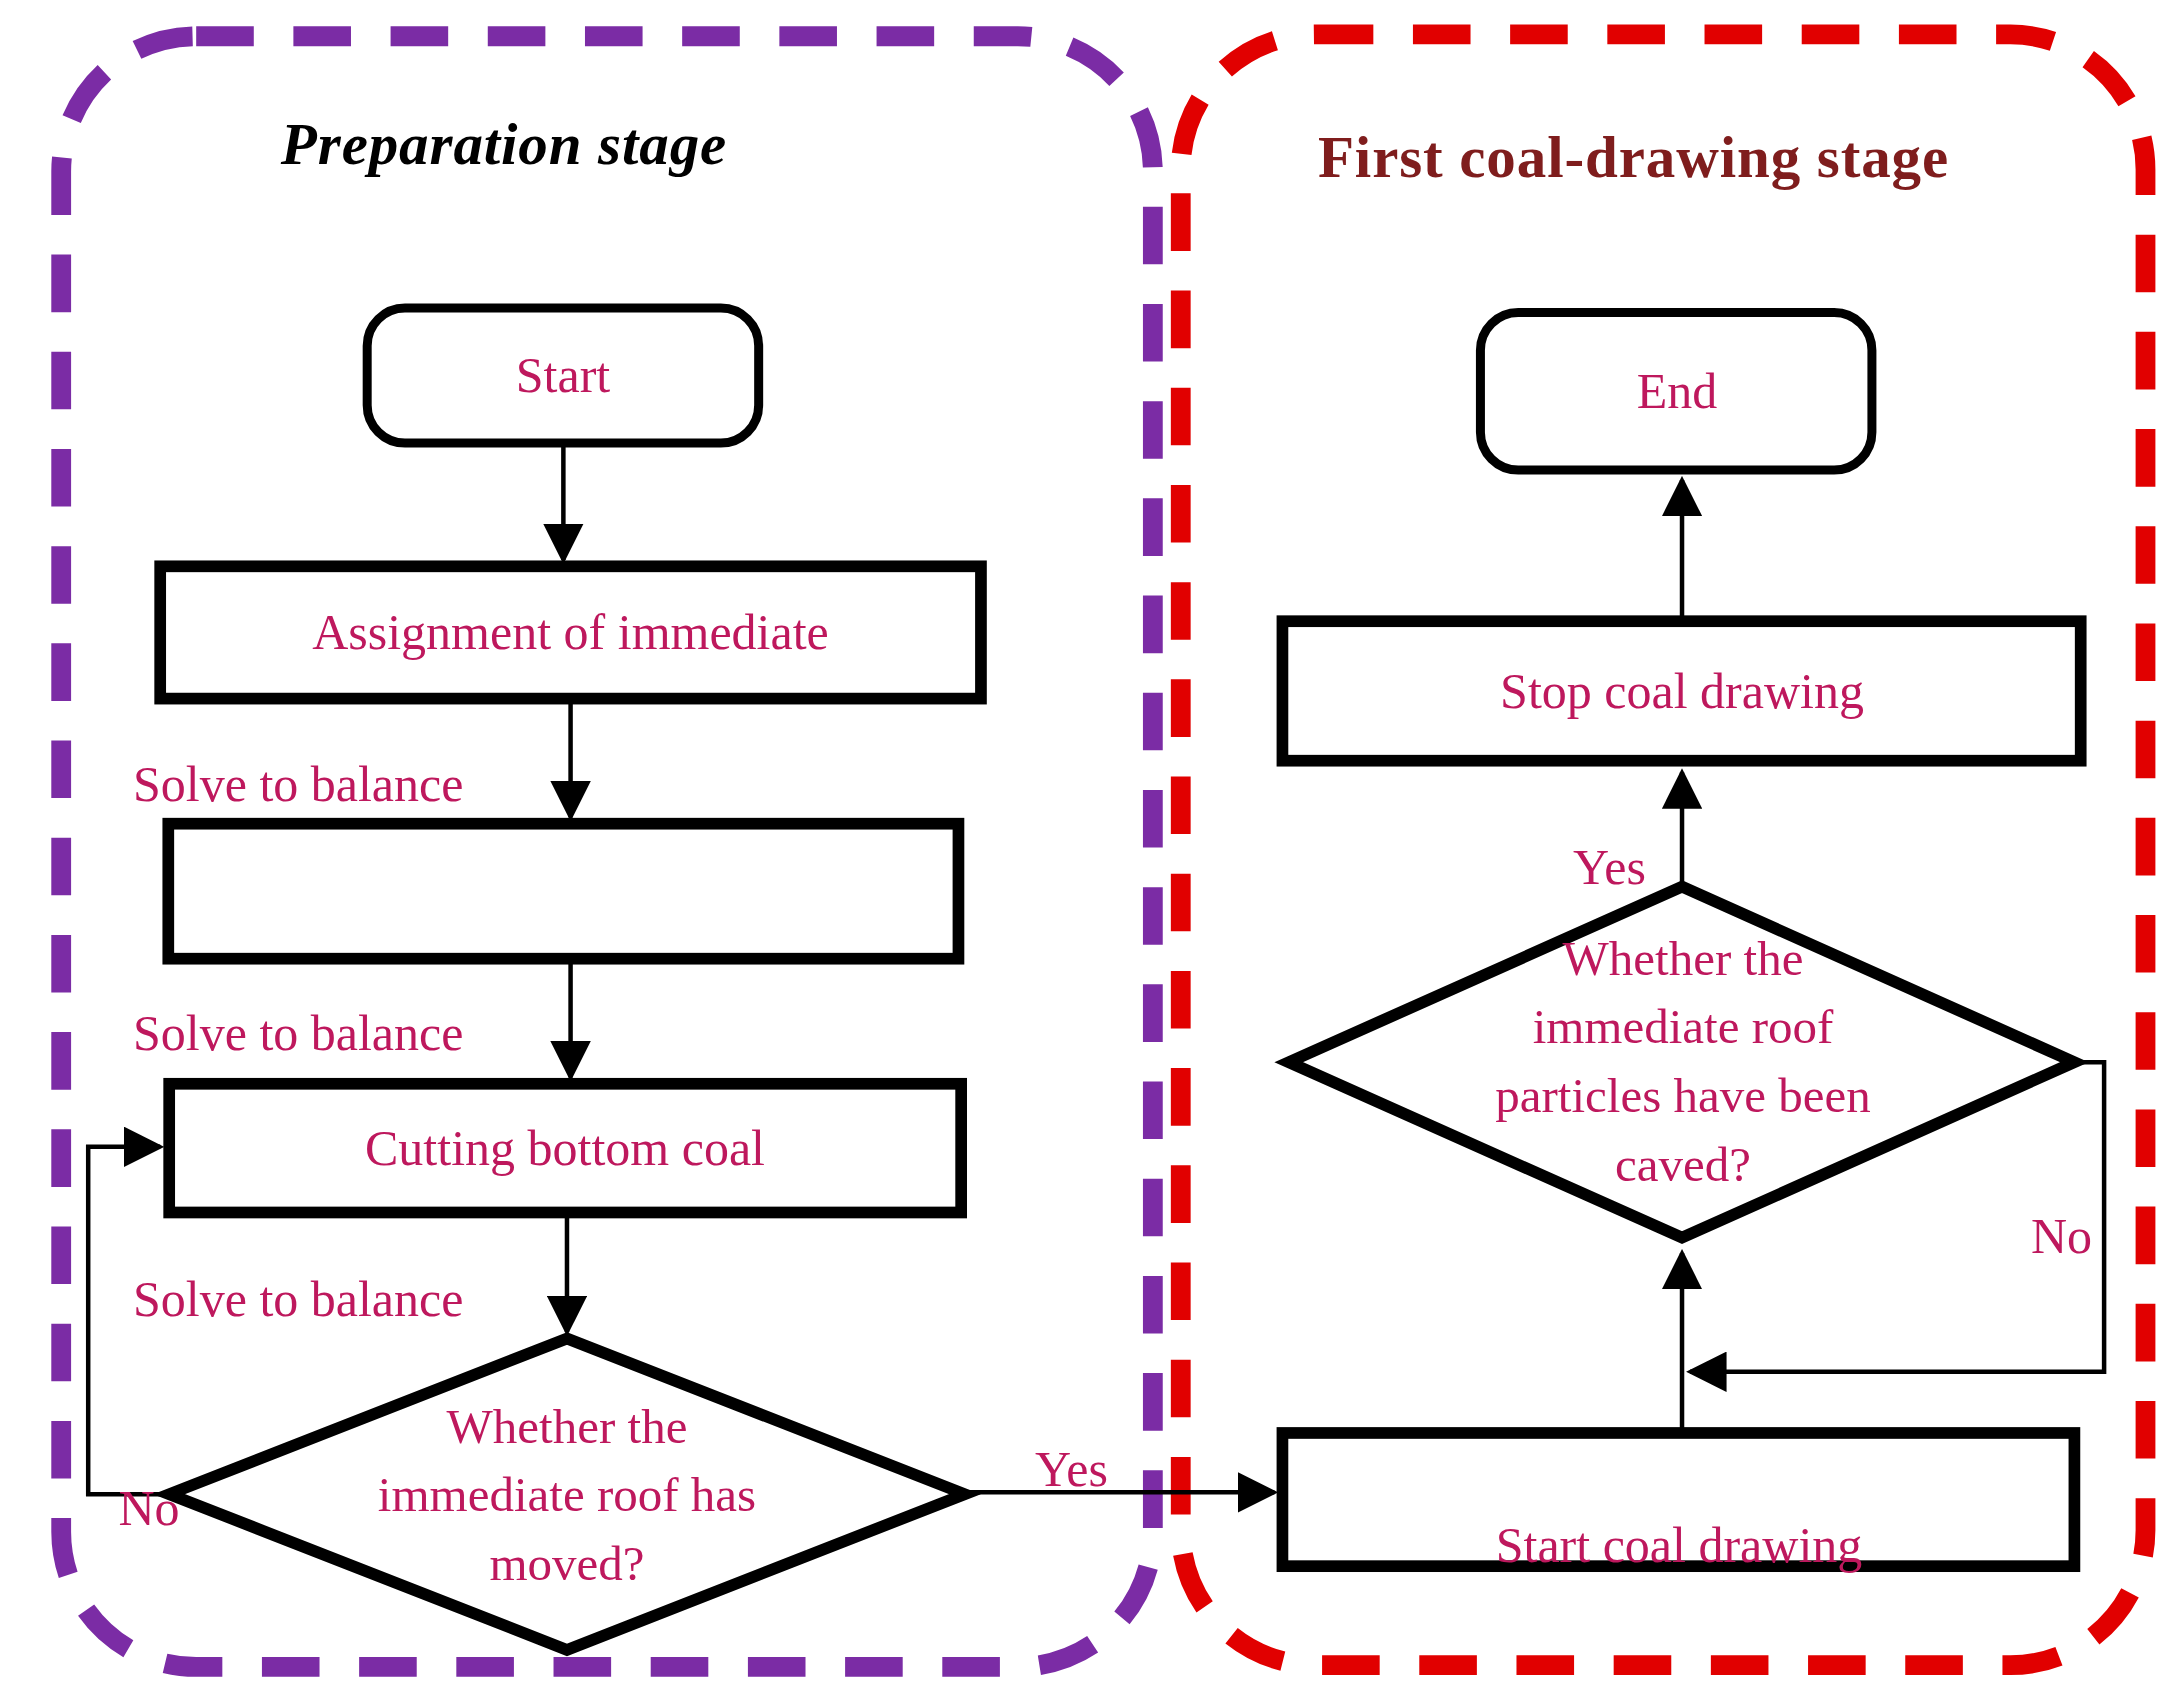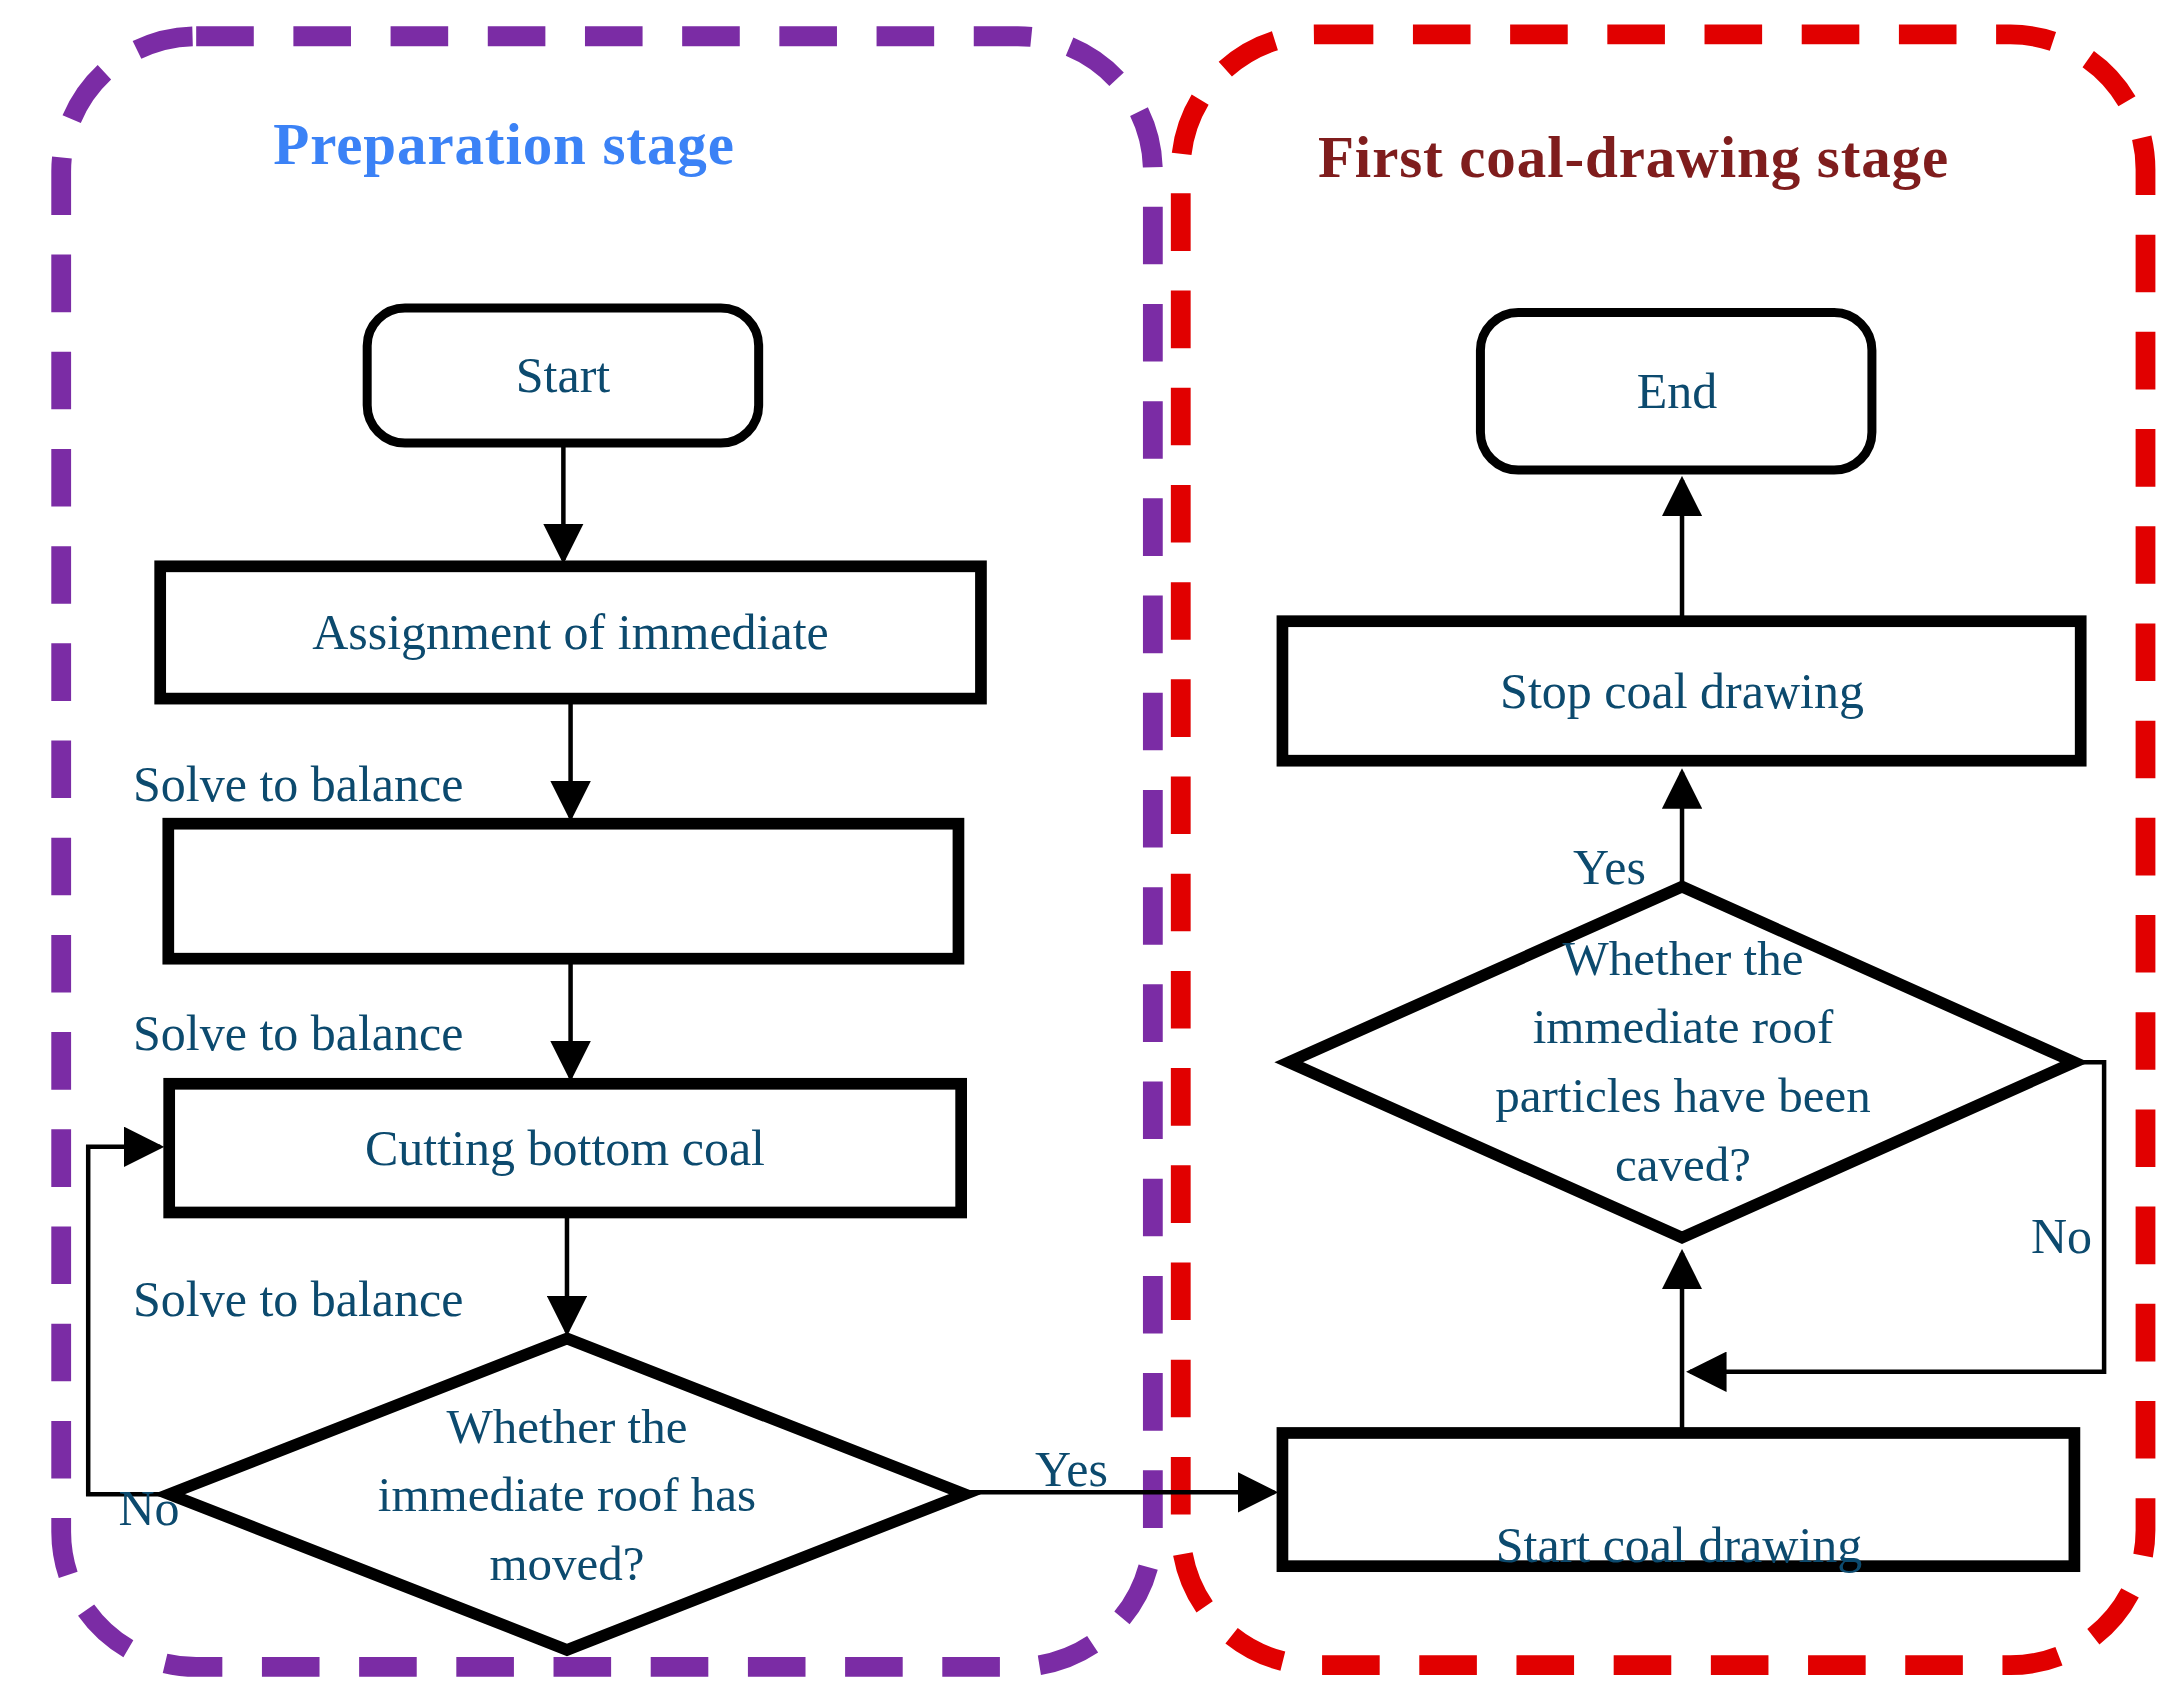--- a/index.html
+++ b/index.html
@@ -11,21 +11,21 @@
     overflow:hidden;
     font-family:"Liberation Serif", serif;
   }
   .canvas svg{position:absolute;left:0;top:0;}
   .lbl{
     position:absolute;
     display:flex;
     align-items:center;
     justify-content:center;
     text-align:center;
-    color:#0c4a6e;
+    color:#be185d;
     white-space:pre-wrap;
     font-family:"Liberation Serif", serif;
     line-height:1.38;
   }
   .lbl.left-align{justify-content:flex-start;text-align:left;}
   .node-text{font-size:50px;}
   .edge-text{font-size:50px;margin-top:32px;}
   .diamond-text{font-size:49px;line-height:1.40;}
   .stage-title{font-size:59px;font-weight:bold;letter-spacing:0.9px;}
 </style>
@@ -59,21 +59,21 @@
     <rect x="178" y="629" width="912" height="147" fill="#ffffff" stroke="#000" stroke-width="13"></rect>
     <rect x="187" y="915" width="878" height="150" fill="#ffffff" stroke="#000" stroke-width="13"></rect>
     <rect x="188" y="1204" width="880" height="143" fill="#ffffff" stroke="#000" stroke-width="13"></rect>
     <polygon points="630,1487 1072,1660 630,1833 188,1660" fill="#ffffff" stroke="#000" stroke-width="13"></polygon>
     <rect x="1425" y="1592" width="880" height="148" fill="#ffffff" stroke="#000" stroke-width="13"></rect>
     <polygon points="1869,985 2305,1180 1869,1375 1432,1180" fill="#ffffff" stroke="#000" stroke-width="13"></polygon>
     <rect x="1425" y="690" width="887" height="155" fill="#ffffff" stroke="#000" stroke-width="13"></rect>
     <rect x="1645" y="347" width="435" height="175" rx="42" ry="42" fill="#ffffff" stroke="#000" stroke-width="10"></rect>
   </svg>
 
-  <div class="lbl stage-title" style="left: 162px; top: 86px; width: 684px; height: 117px; color: #3b82f6;">Preparation stage</div>
+  <div class="lbl stage-title" style="left: 162px; top: 86px; width: 684px; height: 117px; color: #000000; font-style: italic;">Preparation stage</div>
   <div class="lbl stage-title" style="left: 1242px; top: 99px; width: 783px; height: 117px; color: #7f1d1d;">First coal-drawing stage</div>
 
   <div class="lbl node-text" style="left:367px;top:308px;width:392px;height:135px;">Start</div>
   <div class="lbl node-text" style="left:160px;top:566px;width:821px;height:132px;">Assignment of immediate</div>
   <div class="lbl node-text" style="left:169px;top:1084px;width:792px;height:129px;">Cutting bottom coal</div>
   <div class="lbl diamond-text" style="left:297px;top:1393px;width:540px;height:205px;">Whether the
 immediate roof has
 moved?</div>
   <div class="lbl node-text" style="left:1283px;top:1479px;width:792px;height:133px;">Start coal drawing</div>
   <div class="lbl diamond-text" style="left:1413px;top:925px;width:540px;height:274px;">Whether the

